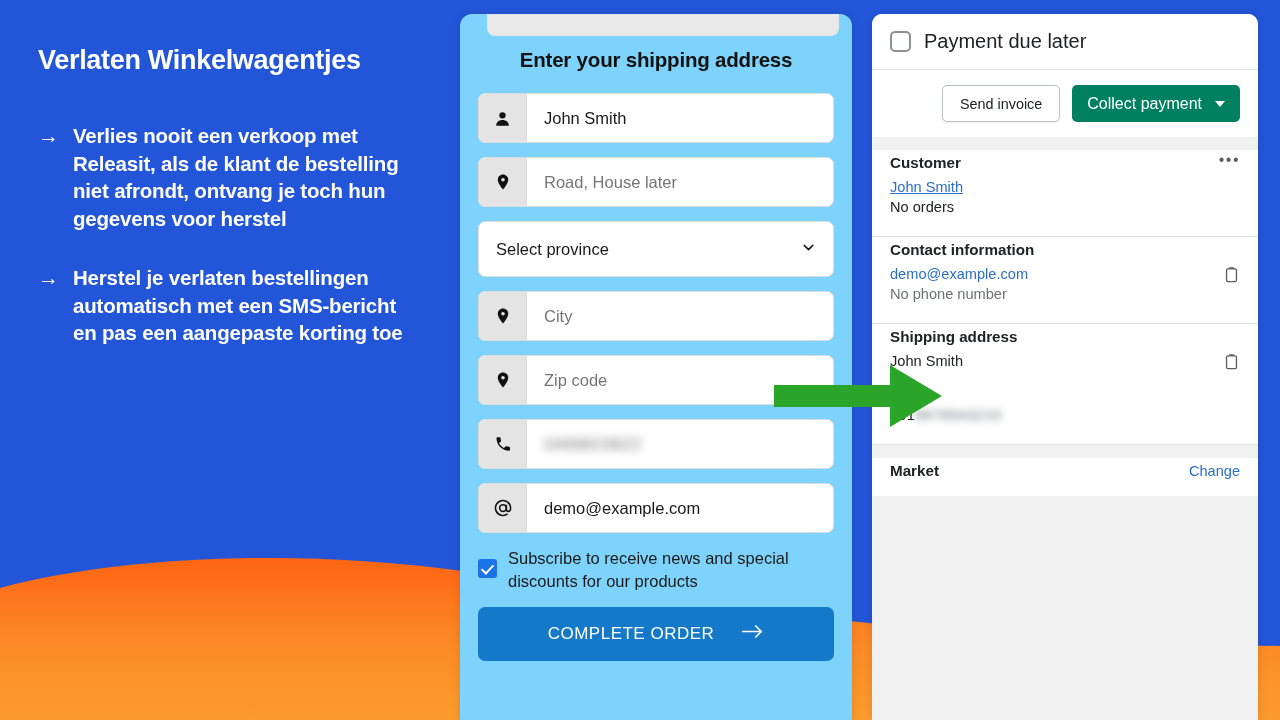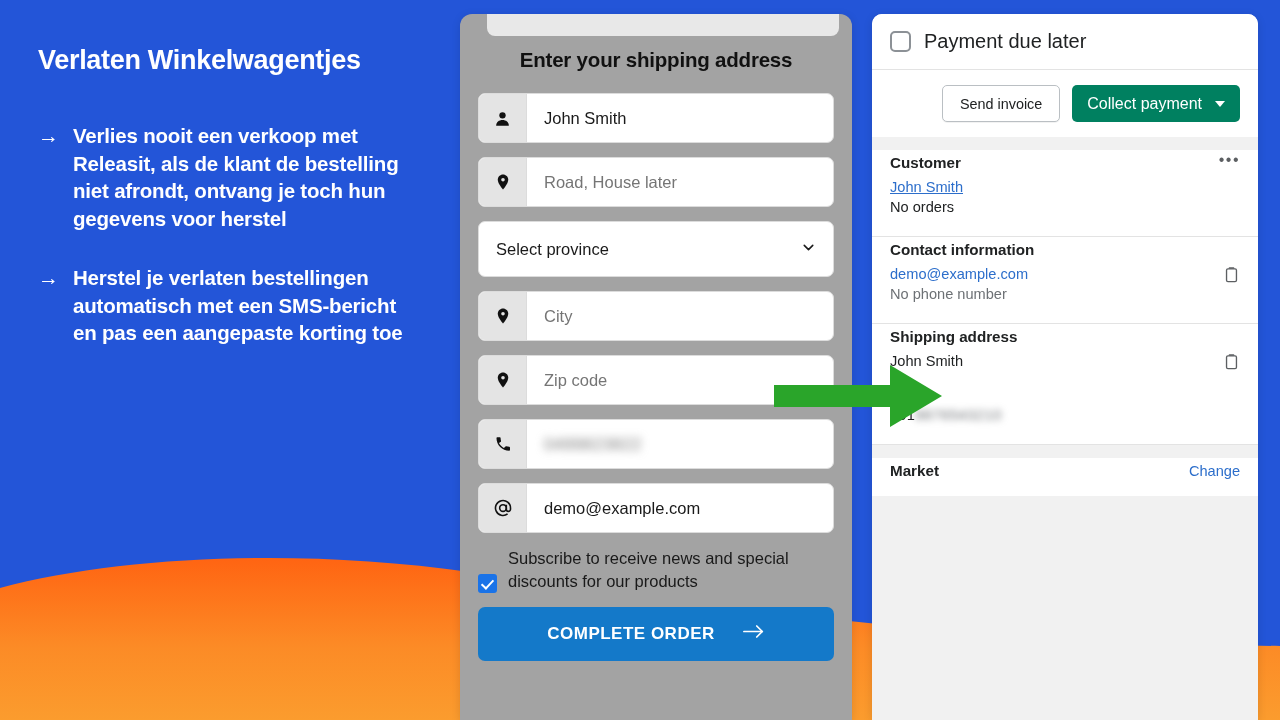--- a/index.html
+++ b/index.html
@@ -56,21 +56,21 @@
     line-height: 27.5px;
     letter-spacing: -0.2px;
     max-width: 352px;
   }
 
   
   .checkout-card {
     position: absolute;
     left: 460px; top: 14px;
     width: 392px; height: 706px;
-    background: #a3a3a3;
+    background: #7dd3fc;
     border-radius: 12px 12px 0 0;
     overflow: hidden;
     box-shadow: 0 2px 10px rgba(0,0,0,.12);
   }
   .card-topstrip {
     position: absolute;
     left: 27px; top: 0;
     width: 352px; height: 22px;
     background: #e8e8e8;
     border-radius: 0 0 8px 8px;
@@ -126,21 +126,21 @@
     border: 1px solid #dcdcdc;
     border-radius: 7px;
     padding: 0 16px 0 17px;
     font-size: 16.5px;
     color: #1a1a1a;
     background: #ffffff;
   }
   .subscribe {
     display: flex;
     gap: 11px;
-    align-items: flex-end;
+    align-items: flex-start;
     margin: 8px 0 14px 0;
   }
   .cb {
     flex: 0 0 auto;
     width: 19px; height: 19px;
     margin-top: 12px;
     background: #1a73e8;
     border-radius: 3px;
     position: relative;
   }
@@ -161,21 +161,21 @@
   .complete-btn {
     display: flex;
     align-items: center;
     justify-content: center;
     gap: 28px;
     height: 54px;
     background: #1479c9;
     border-radius: 7px;
     color: #ffffff;
     font-size: 17px;
-    font-weight: bold;
+    font-weight: normal;
     letter-spacing: 0.5px;
   }
 
   
   .admin-card {
     position: absolute;
     left: 872px; top: 14px;
     width: 386px; height: 706px;
     border-radius: 10px 10px 0 0;
     overflow: hidden;

